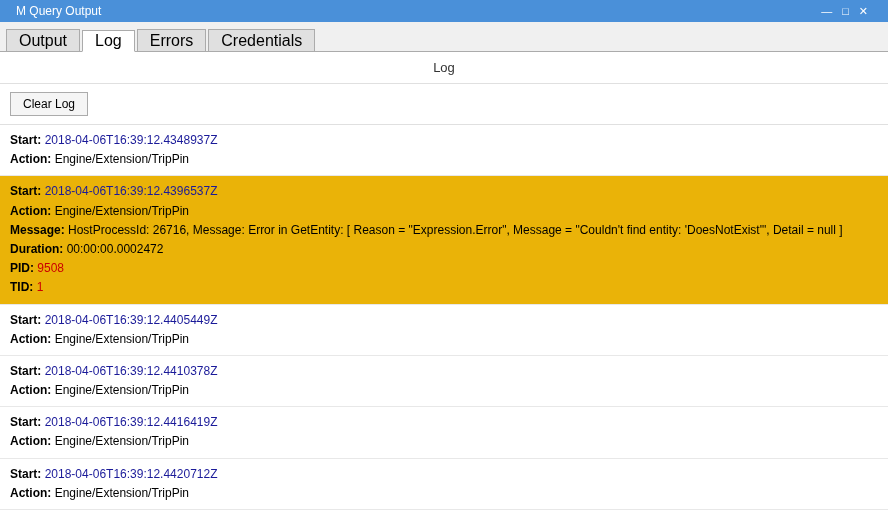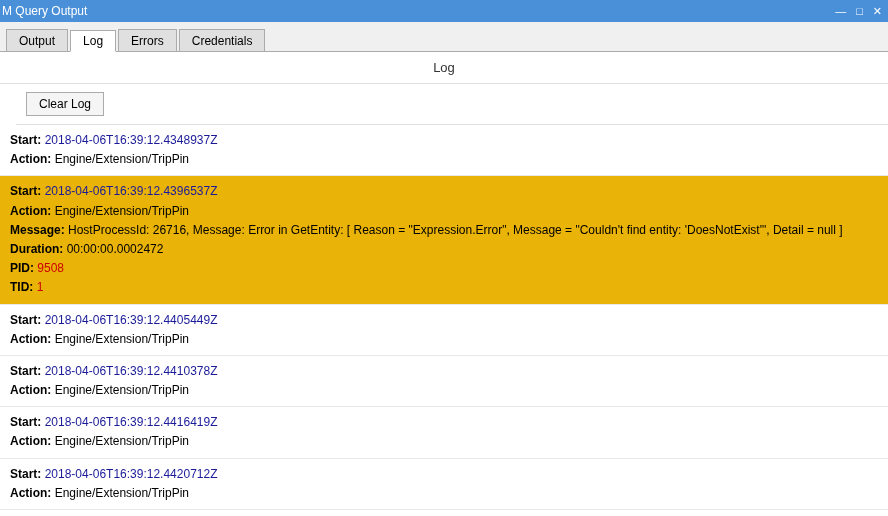--- a/index.html
+++ b/index.html
@@ -11,21 +11,21 @@
       height: 516px;
       overflow: hidden;
     }
     .title-bar {
       background: #4a90d9;
       color: white;
       height: 22px;
       display: flex;
       align-items: center;
       justify-content: space-between;
-      padding: 0 2px;
+      padding: 0 16px;
       font-size: 12px;
     }
     .title-bar-title {
       font-size: 12px;
     }
     .title-bar-controls {
       display: flex;
       gap: 2px;
     }
     .title-bar-btn {
@@ -44,21 +44,21 @@
       padding: 4px 6px 0 6px;
       border-bottom: 1px solid #ababab;
       height: 30px;
     }
     .tab {
       padding: 3px 12px;
       border: 1px solid #ababab;
       border-bottom: none;
       background: #e0e0e0;
       cursor: pointer;
-      font-size: 12px;
+      font-size: 16px;
       margin-right: 2px;
       height: 22px;
       display: flex;
       align-items: center;
     }
     .tab.active {
       background: #ffffff;
       border-bottom: 1px solid #ffffff;
       margin-bottom: -1px;
     }
@@ -73,21 +73,20 @@
       padding: 8px 0;
       font-size: 13px;
       color: #333;
       border-bottom: 1px solid #e0e0e0;
     }
     .toolbar {
       padding: 8px 10px;
       display: flex;
       gap: 6px;
       border-bottom: 1px solid #e0e0e0;
-      margin-left: 16px;
     }
     .toolbar-btn {
       padding: 4px 12px;
       border: 1px solid #ababab;
       background: #f5f5f5;
       cursor: pointer;
       font-size: 12px;
       min-width: 70px;
     }
     .log-content {

